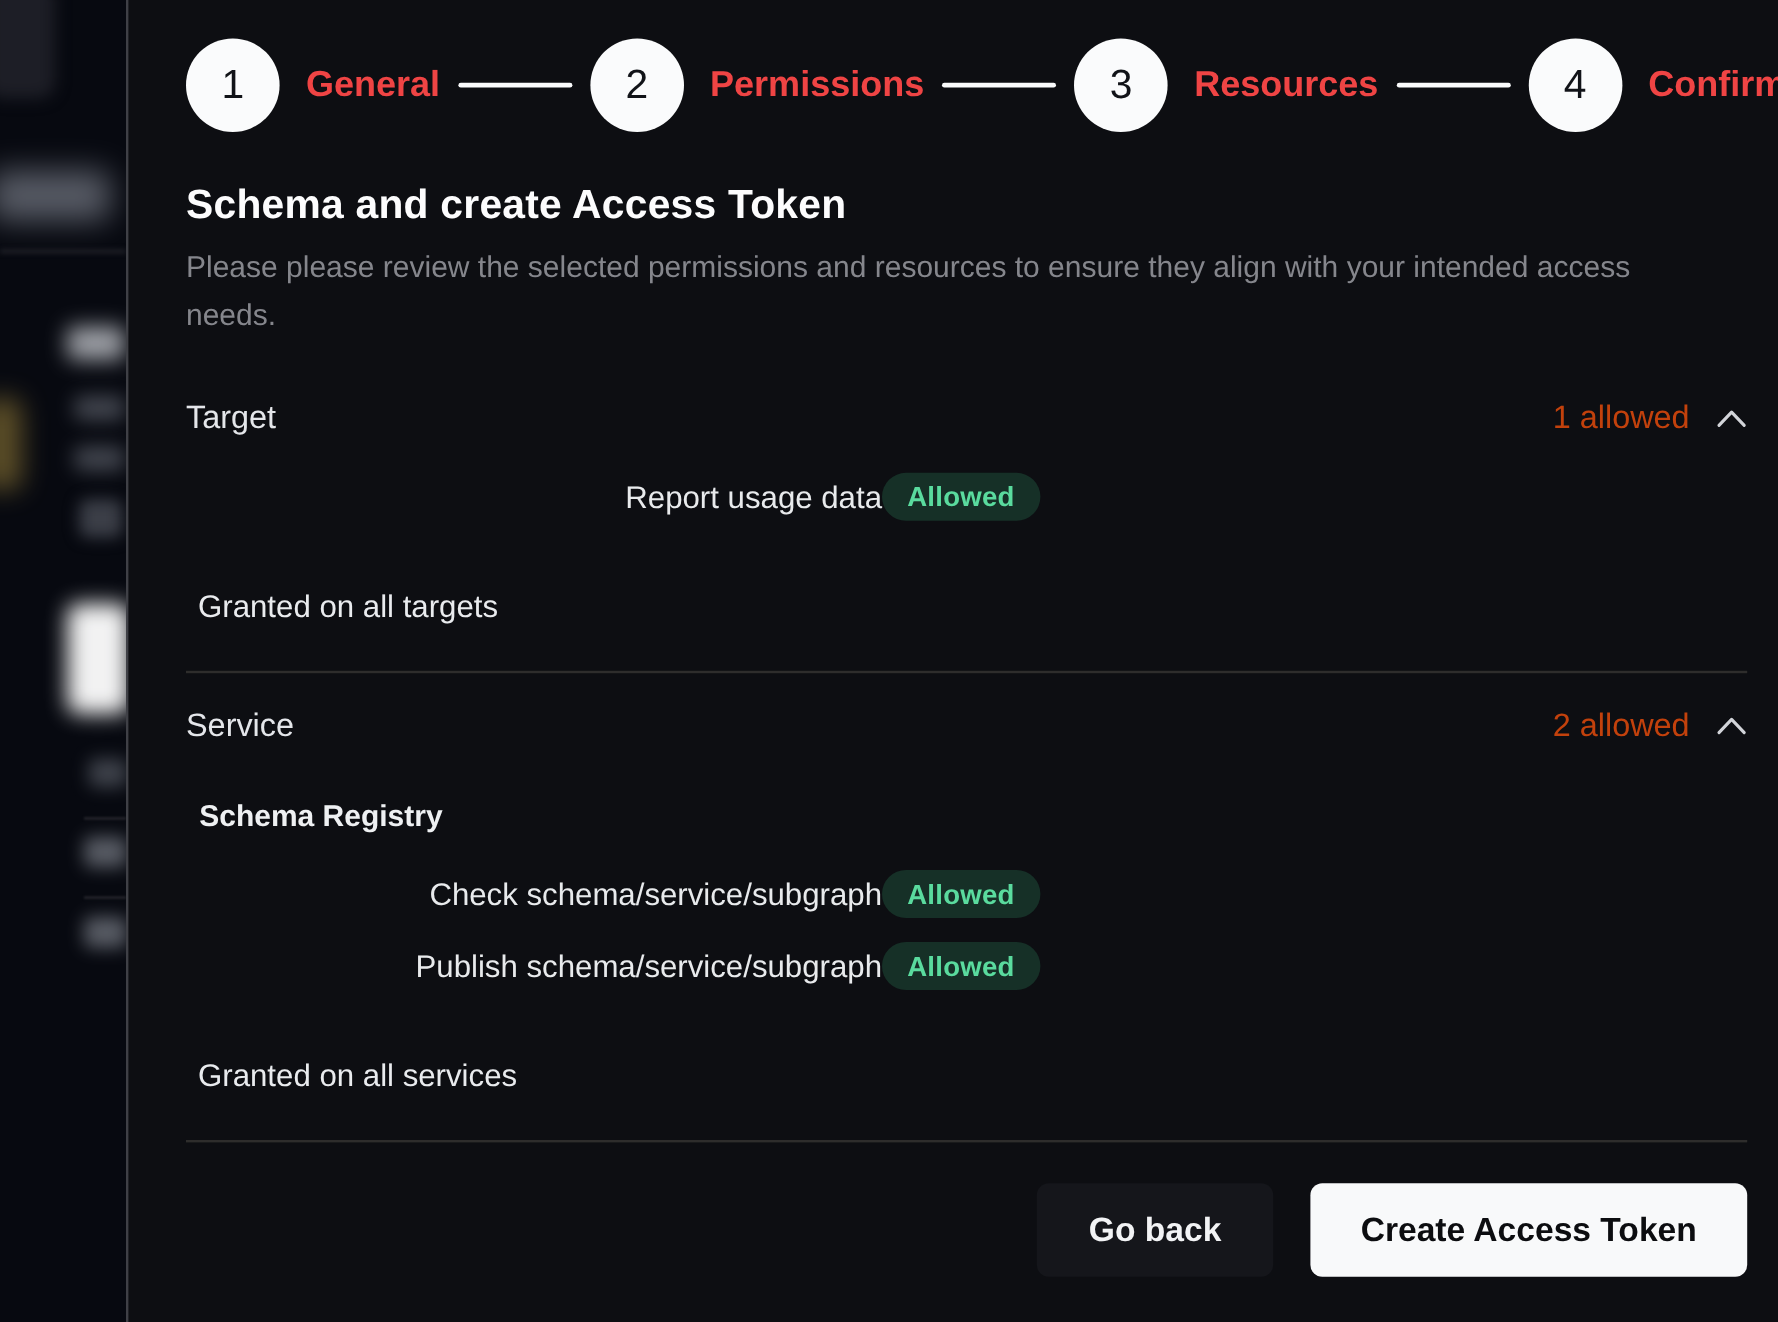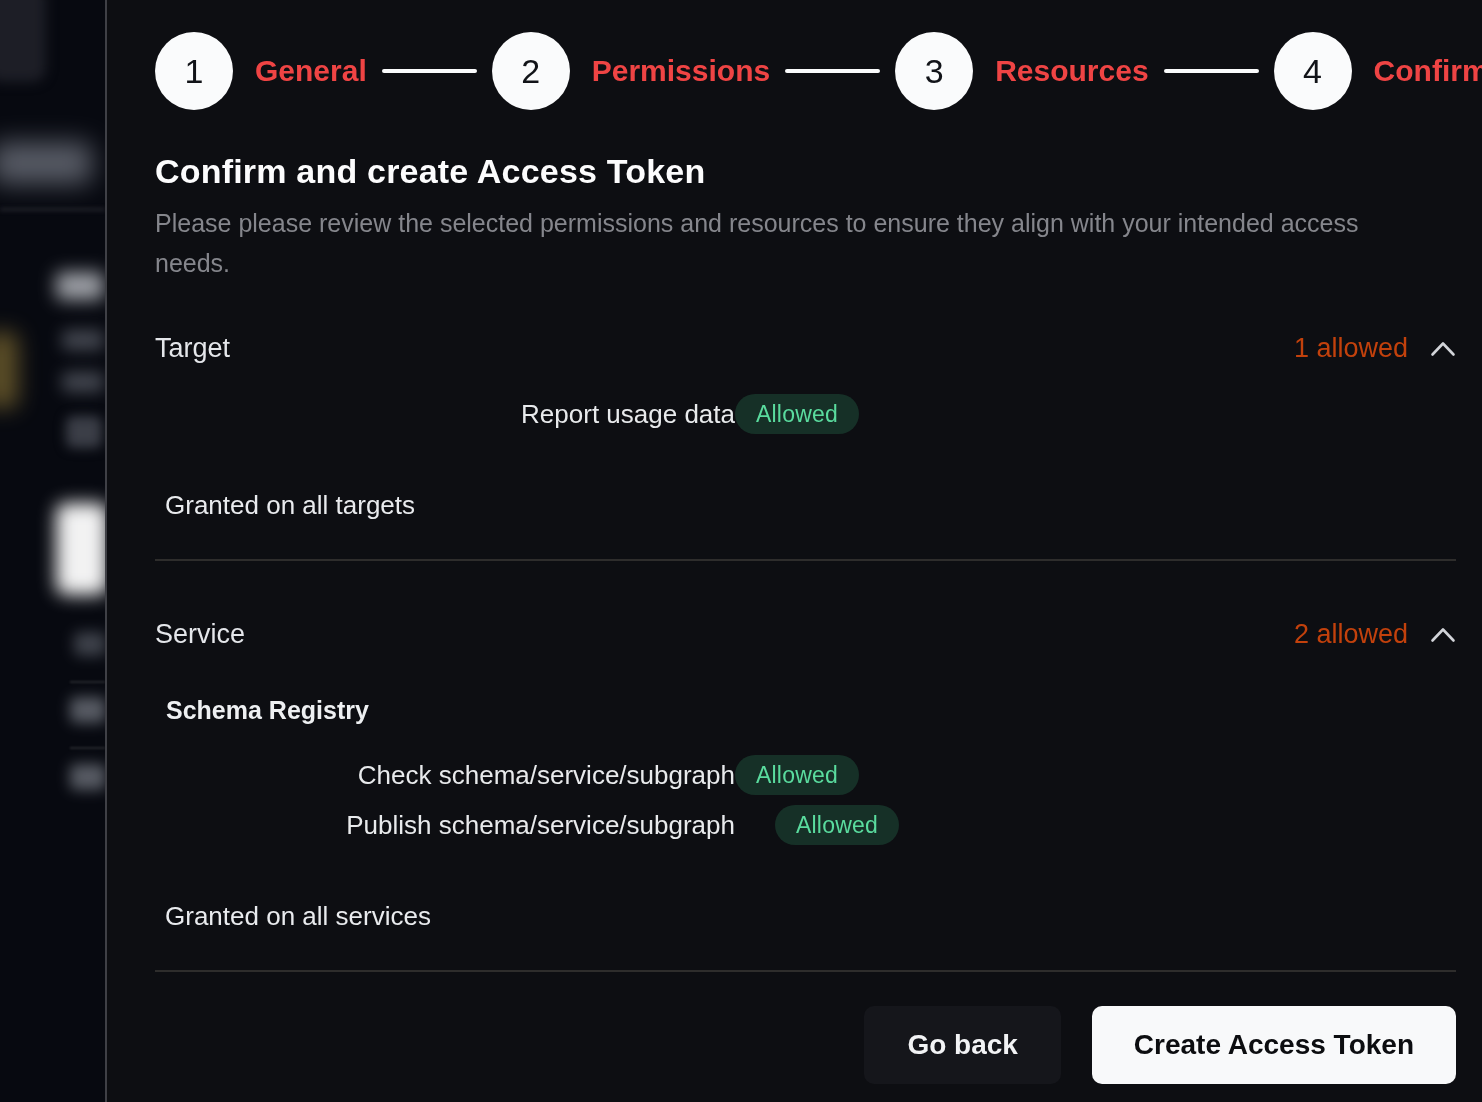--- a/index.html
+++ b/index.html
@@ -52,35 +52,35 @@
   .step-label { margin-left: 22px; font-size: 30px; font-weight: 700; color: #ef4444; white-space: nowrap; }
   .step-line { flex: 0 0 95px; height: 4px; background: #fafbfc; border-radius: 2px; margin: 0 15px; }
 
   
   .page-title { margin-top: 42px; font-size: 34px; font-weight: 700; color: #fcfcfd; letter-spacing: .2px; }
   .page-desc { margin-top: 12px; font-size: 25px; line-height: 40px; color: #85868c; max-width: 1225px; }
 
   
   .section-header { display: flex; align-items: center; justify-content: space-between; }
   .section-header.first { margin-top: 50px; justify-content: space-between; }
-  .section-header.second { margin-top: 58px; }
+  .section-header.second { margin-top: 28px; }
   .section-title { font-size: 27px; font-weight: 500; color: #e4e6ea; }
   .allowed-toggle { display: flex; align-items: center; gap: 22px; cursor: pointer; background: none; border: none; }
   .allowed-count { font-size: 27px; font-weight: 500; color: #c2410c; }
   .chevron { width: 26px; height: 17px; display: block; }
 
   .group-title { margin-top: 46px; margin-left: 11px; font-size: 25px; font-weight: 700; color: #eef0f2; }
   .perm-row { display: flex; align-items: center; margin-top: 30px; margin-left: 11px; }
-  .perm-row + .perm-row { margin-top: 10px; gap: 40px; }
+  .perm-row + .perm-row { margin-top: 20px; }
   .perm-label { flex: 0 0 569px; font-size: 26px; color: #e8eaec; text-align: right; }
   .badge {
     display: inline-flex; align-items: center; justify-content: center;
     height: 40px; padding: 0 21px; border-radius: 999px;
     background: #163027; color: #5adb9e;
-    font-size: 23px; font-weight: 400; letter-spacing: .2px;
+    font-size: 23px; font-weight: 700; letter-spacing: .2px;
   }
   .granted-note { margin-top: 56px; margin-left: 10px; font-size: 26px; color: #e9ebee; }
   .divider { border: none; height: 2px; background: #2e2d2c; margin-top: 38px; }
 
   
   .footer { display: flex; justify-content: flex-end; align-items: center; gap: 31px; margin-top: 34px; }
   .btn { height: 78px; border-radius: 10px; border: none; font-family: "Liberation Sans", sans-serif; font-size: 28px; cursor: pointer; }
   .btn-secondary { background: #15161b; color: #f2f3f5; font-weight: 600; padding: 0 43px; }
   .btn-primary { background: #f8f9fa; color: #0c0d10; font-weight: 700; padding: 0 42px; }
 </style>
@@ -121,21 +121,21 @@
       <span class="step-circle">3</span>
       <span class="step-label">Resources</span>
     </div>
     <span class="step-line"></span>
     <div class="step">
       <span class="step-circle">4</span>
       <span class="step-label">Confirm</span>
     </div>
   </div>
 
-  <h1 class="page-title">Confirm and create Access Token</h1>
+  <h1 class="page-title">Schema and create Access Token</h1>
   <p class="page-desc">Please please review the selected permissions and resources to ensure they align with your intended access needs.</p>
 
   <section>
     <div class="section-header first">
       <span class="section-title">Target</span>
       <button class="allowed-toggle">
         <span class="allowed-count">1 allowed</span>
         <svg class="chevron" viewBox="0 0 26 17">
           <polyline points="2.5,14.5 13,3.5 23.5,14.5" fill="none" stroke="#d2d4d9" stroke-width="2.6" stroke-linecap="round" stroke-linejoin="round"></polyline>
         </svg>

